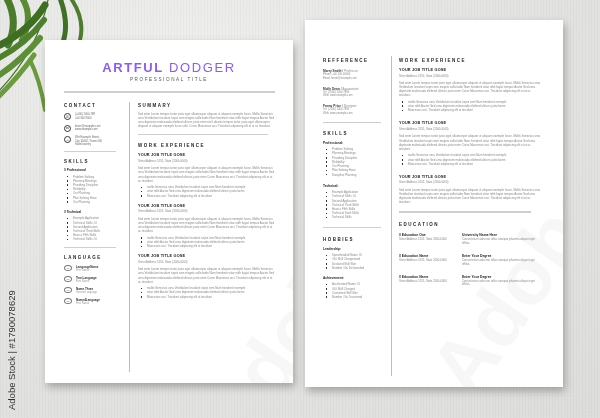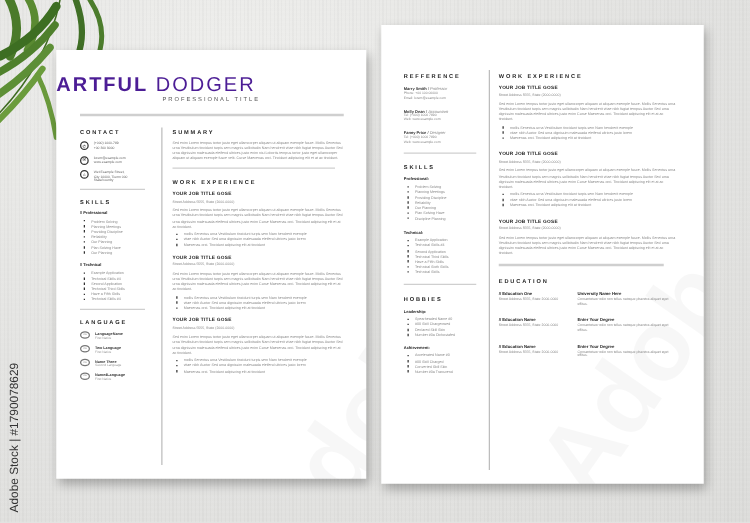--- a/index.html
+++ b/index.html
@@ -6,21 +6,21 @@
 html,body{width:600px;height:418px;overflow:hidden}
 body{position:relative;background:#e4e4e2;font-family:"Liberation Sans",sans-serif;color:#222}
 .bg{position:absolute;inset:0;background:
  radial-gradient(ellipse at 30% 20%,#f0f0ee 0,#e6e6e4 40%,#dcdcda 100%);}
 .bg::after{content:"";position:absolute;inset:0;background:repeating-linear-gradient(90deg,rgba(0,0,0,.025) 0 1px,transparent 1px 3px),repeating-linear-gradient(0deg,rgba(255,255,255,.05) 0 1px,transparent 1px 4px)}
 .leaf{position:absolute;left:0;top:0;width:110px;height:130px;z-index:1;overflow:hidden}
 .page{position:absolute;background:#fff;box-shadow:2px 4px 8px rgba(0,0,0,.28);z-index:2;overflow:hidden}
 #p1{left:45px;top:40px;width:248px;height:343px}
 #p2{left:305px;top:20px;width:258px;height:367px}
 .wm{position:absolute;font-family:"Liberation Sans",sans-serif;font-size:80px;font-weight:bold;color:rgba(0,0,0,.03);transform:rotate(-55deg);white-space:nowrap;pointer-events:none}
-.name{position:absolute;left:0;right:0;top:20px;text-align:left;font-size:16px;letter-spacing:1.6px;color:#4c1d95}
+.name{position:absolute;left:0;right:0;top:20px;text-align:center;font-size:13px;letter-spacing:1.6px;color:#8b5cf6}
 .name b{font-weight:bold}
 .name span{font-weight:normal}
 .ptitle{position:absolute;left:0;right:0;top:37px;text-align:center;font-size:4.6px;letter-spacing:1.6px;color:#555}
 .hr{position:absolute;height:2px;background:#cfcfcf}
 .vr{position:absolute;width:1px;background:#bdbdbd}
 .sec{position:absolute;font-size:5px;letter-spacing:1.5px;font-weight:bold;color:#222}
 .col{position:absolute}
 .jt{font-size:3.8px;font-weight:bold;color:#222;letter-spacing:.2px}
 .addr{font-size:2.8px;color:#888;margin-top:1.5px}
 .para{font-size:2.9px;line-height:4.1px;color:#888;margin-top:3.5px}

